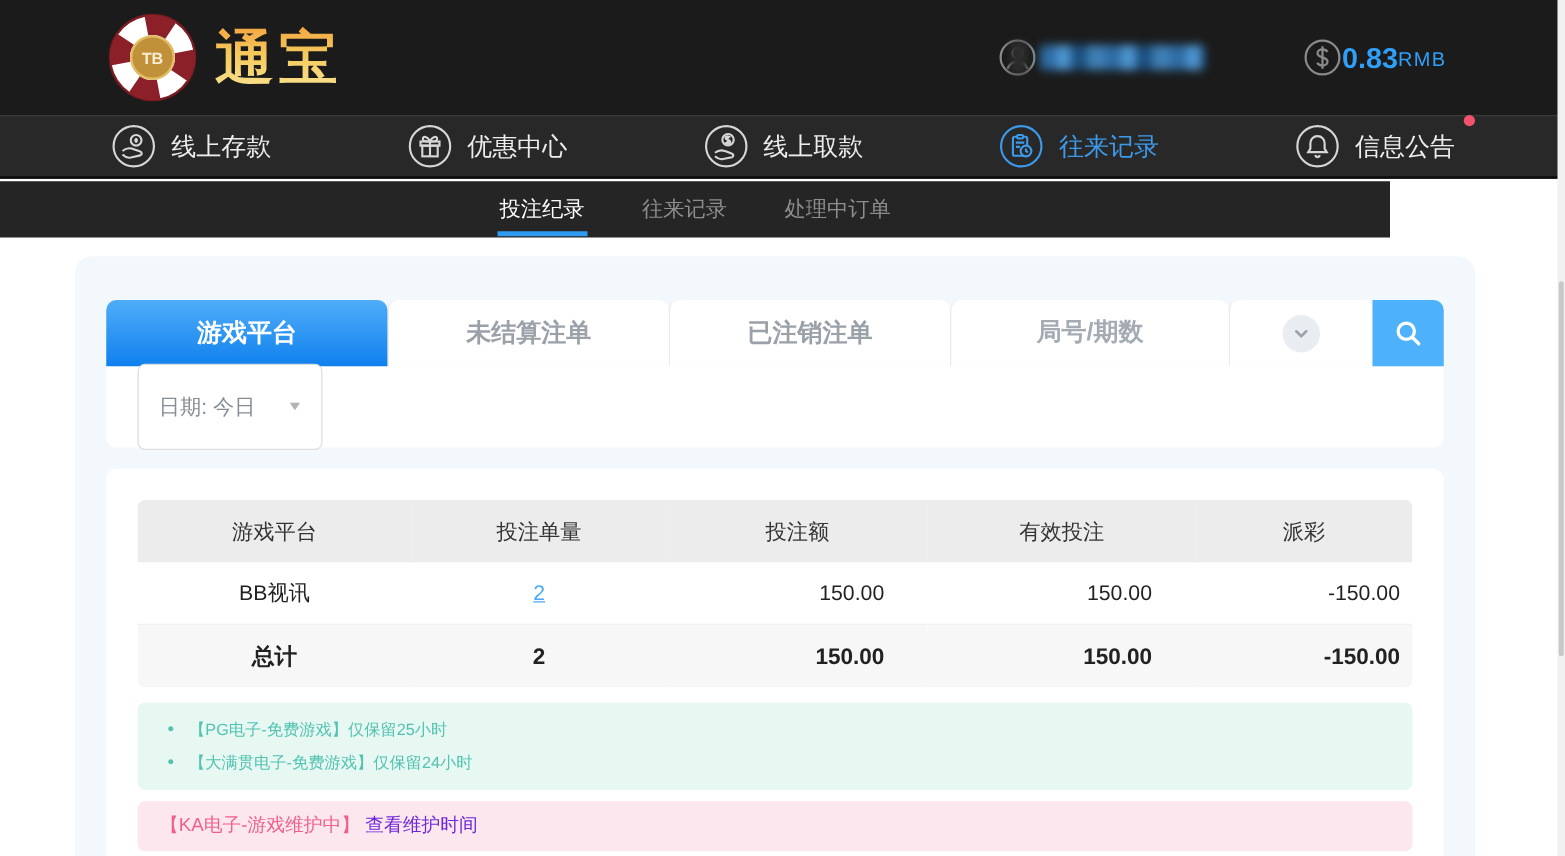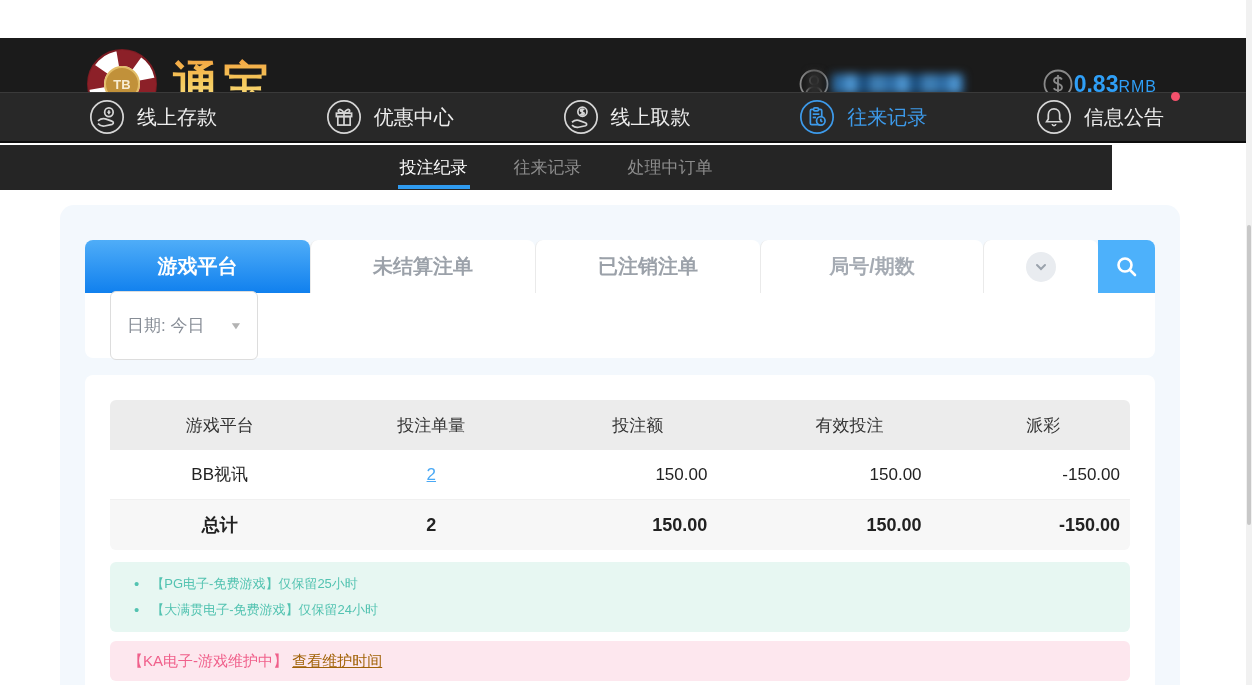--- a/index.html
+++ b/index.html
@@ -2,21 +2,21 @@
 <html><head>
 <meta charset="utf-8">
 <style>
   * { margin:0; padding:0; box-sizing:border-box; }
   html,body { width:1252px; height:685px; overflow:hidden; background:#fff;
     font-family:"Liberation Sans","DejaVu Sans",sans-serif; }
   .stage { position:relative; width:1252px; height:685px; overflow:hidden; }
 
   
   .header { position:absolute; top:0; left:0; width:1252px; height:92px;
-    background:#1b1b1b; display:flex; align-items:center; padding:0 95px 0 86px;margin-top:38px; }
+    background:#1b1b1b; display:flex; align-items:center; padding:0 95px 0 86px; }
   .logo { display:flex; align-items:center; gap:14px; cursor:pointer; }
   .brand { font-size:47px; font-weight:bold; letter-spacing:4px;
     background:linear-gradient(180deg,#f49d3c 0%,#f5c95c 45%,#f9e89a 100%);
     -webkit-background-clip:text; background-clip:text; color:transparent;
     font-family:"DejaVu Serif","Liberation Serif",serif; }
   .header-right { margin-left:auto; display:flex; align-items:center; gap:78px; }
   .user-chip { display:flex; align-items:center; gap:10px; cursor:pointer; }
   .blur-name { width:132px; height:20px; border-radius:3px; filter:blur(4px);
     background:repeating-linear-gradient(90deg,#2e6ca3 0 13px,#4d94cf 13px 25px,#1c4f7e 25px 38px,#3f7fb5 38px 52px); }
   .blur-smudge { width:14px; height:26px; background:#2c2c2c; filter:blur(3px); margin-left:-32px; }
@@ -88,21 +88,21 @@
   tr.data-row td { background:#fff; border-bottom:1px solid #f0f0f0; }
   tr.total-row td { background:#f7f7f7; font-weight:bold; font-size:18px; }
   .neg { color:#f5587e; }
   a.count-link { color:#4aa9f5; text-decoration:underline; cursor:pointer; }
 
   .notice-green { margin-top:12px; background:#e7f7f2; border-radius:6px; padding:9px 18px; }
   .notice-green .line { color:#53c3b1; font-size:13px; line-height:26px; display:flex; align-items:center; }
   .notice-green .line::before { content:"•"; margin:0 12px 0 6px; font-size:15px; }
   .notice-pink { margin-top:9px; background:#fde7ee; border-radius:6px; padding:9px 18px;
     color:#f0608b; font-size:15px; line-height:22px; }
-  .notice-pink a { color:#a16207; text-decoration:underline; cursor:pointer; }
+  .notice-pink a { color:#6d28d9; cursor:pointer; }
 
   
   .scrollbar { position:absolute; top:0; right:0; width:6px; height:685px; background:#f1f1f1; }
   .scroll-thumb { position:absolute; top:225px; left:1px; width:4px; height:300px;
     background:#c8c8c8; border-radius:2px; }
 
   .icon { display:inline-flex; align-items:center; justify-content:center; }
 </style>
 </head>
 <body>

